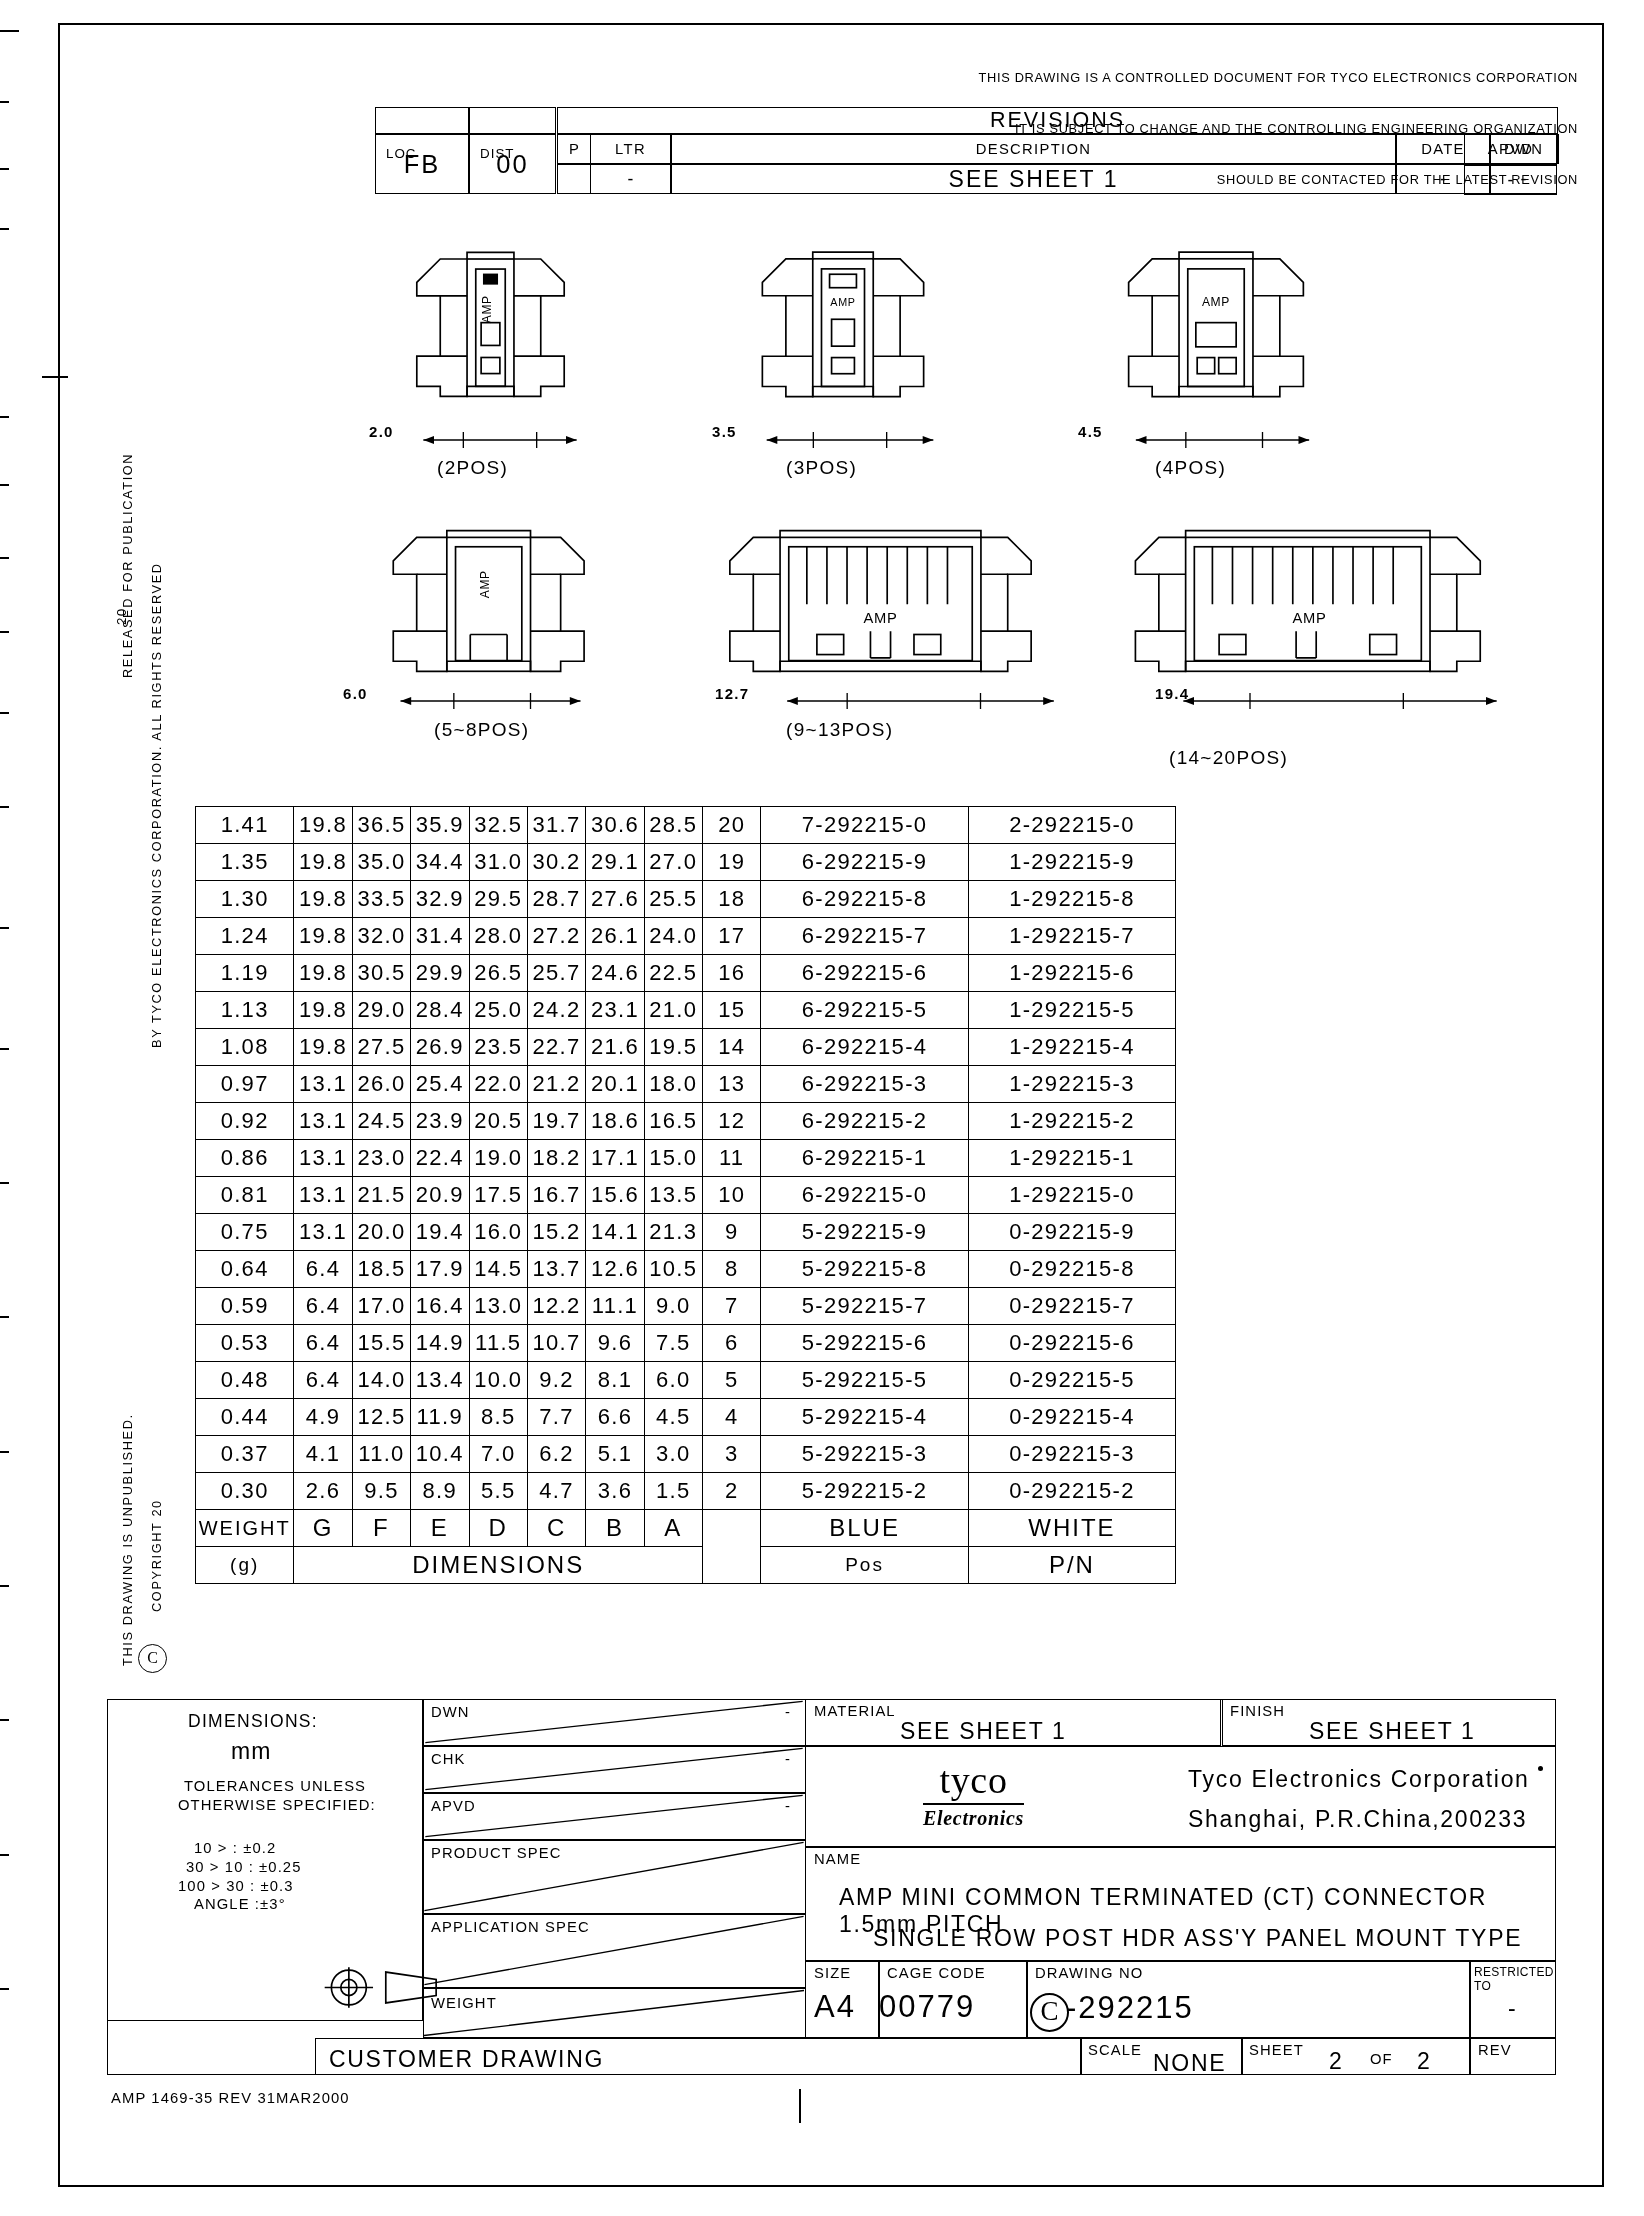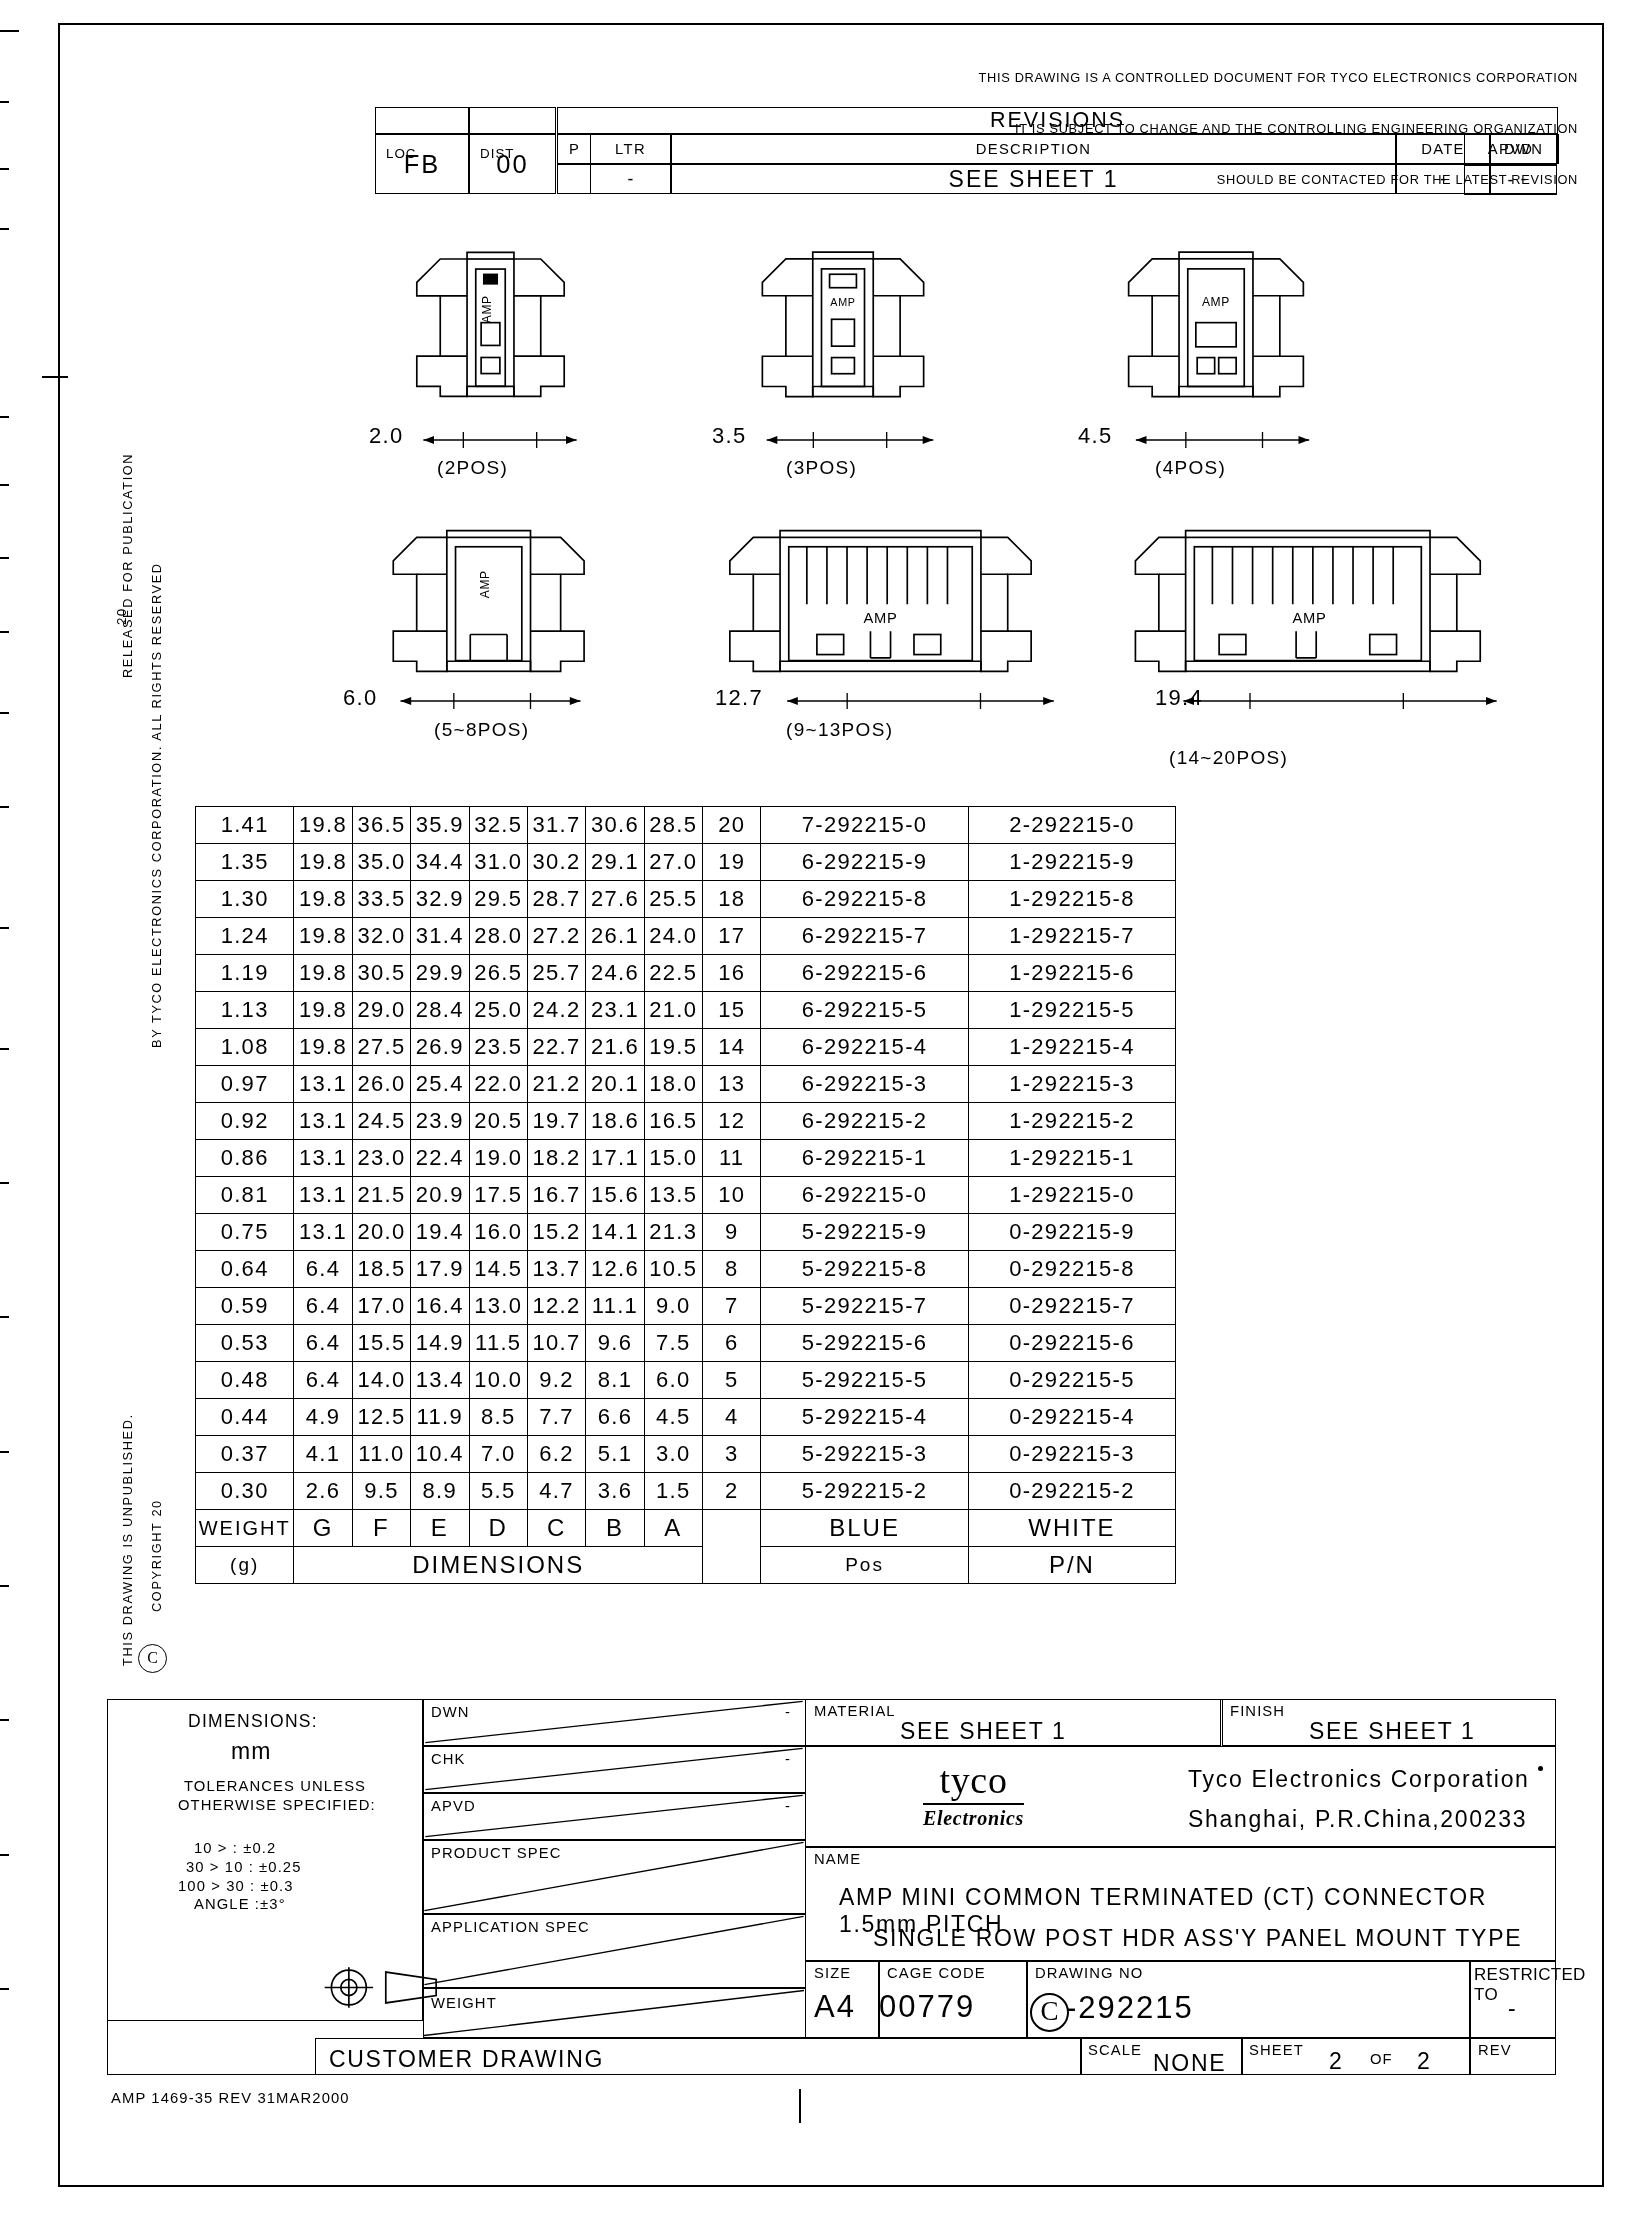--- a/index.html
+++ b/index.html
@@ -42,21 +42,21 @@
     position:absolute;
     transform-origin:0 0;
     transform:rotate(-90deg);
     white-space:nowrap;
     font-size:12.8px;letter-spacing:1.6px;
   }
 
   
   .drawings{position:absolute;left:168px;top:222px;width:1337px;height:584px;}
   .conn{position:absolute;}
-  .dimline{position:absolute;font-size:22px;letter-spacing:1.3px;}
+  .dimline{position:absolute;font-size:15px;letter-spacing:1.3px;font-weight:bold;}
   .poslabel{position:absolute;font-size:19px;letter-spacing:1.3px;}
 
   
   .table-wrap{position:absolute;left:195px;top:806px;}
   table.main{border-collapse:collapse;font-size:22px;letter-spacing:1.3px;}
   table.main td{
     border:1.3px solid #000;
     height:36px;
     text-align:center;
     vertical-align:middle;
@@ -700,21 +700,21 @@
     <div class="bx" style="left:772px;top:262px;width:148px;height:77px;"></div>
     <div class="tb-txt" style="left:780px;top:266px;">CAGE CODE</div>
     <div class="tb-txt xxl" style="left:772px;top:290px;">00779</div>
 
     <div class="bx" style="left:920px;top:262px;width:443px;height:77px;"></div>
     <div class="tb-txt" style="left:928px;top:266px;">DRAWING  NO</div>
     <div style="position:absolute;left:923px;top:294px;width:35px;height:35px;border:2px solid #000;border-radius:50%;font-size:27px;line-height:32px;text-align:center;font-family:'Liberation Serif',serif;">C</div>
     <div class="tb-txt xxl" style="left:959px;top:291px;">-292215</div>
 
     <div class="bx" style="left:1363px;top:262px;width:86px;height:77px;"></div>
-    <div class="tb-txt" style="left:1367px;top:266px;font-size:17px;letter-spacing:0.3px;">RESTRICTED TO</div>
+    <div class="tb-txt" style="left:1367px;top:266px;font-size:12px;letter-spacing:0.3px;">RESTRICTED TO</div>
     <div class="tb-txt xl" style="left:1401px;top:296px;">-</div>
 
     <div class="bx" style="left:974px;top:339px;width:161px;height:37px;"></div>
     <div class="tb-txt" style="left:981px;top:343px;">SCALE</div>
     <div class="tb-txt xl" style="left:1046px;top:351px;">NONE</div>
 
     <div class="bx" style="left:1135px;top:339px;width:228px;height:37px;"></div>
     <div class="tb-txt" style="left:1142px;top:343px;">SHEET</div>
     <div class="tb-txt xl" style="left:1222px;top:349px;">2</div>
     <div class="tb-txt" style="left:1263px;top:352px;">OF</div>

